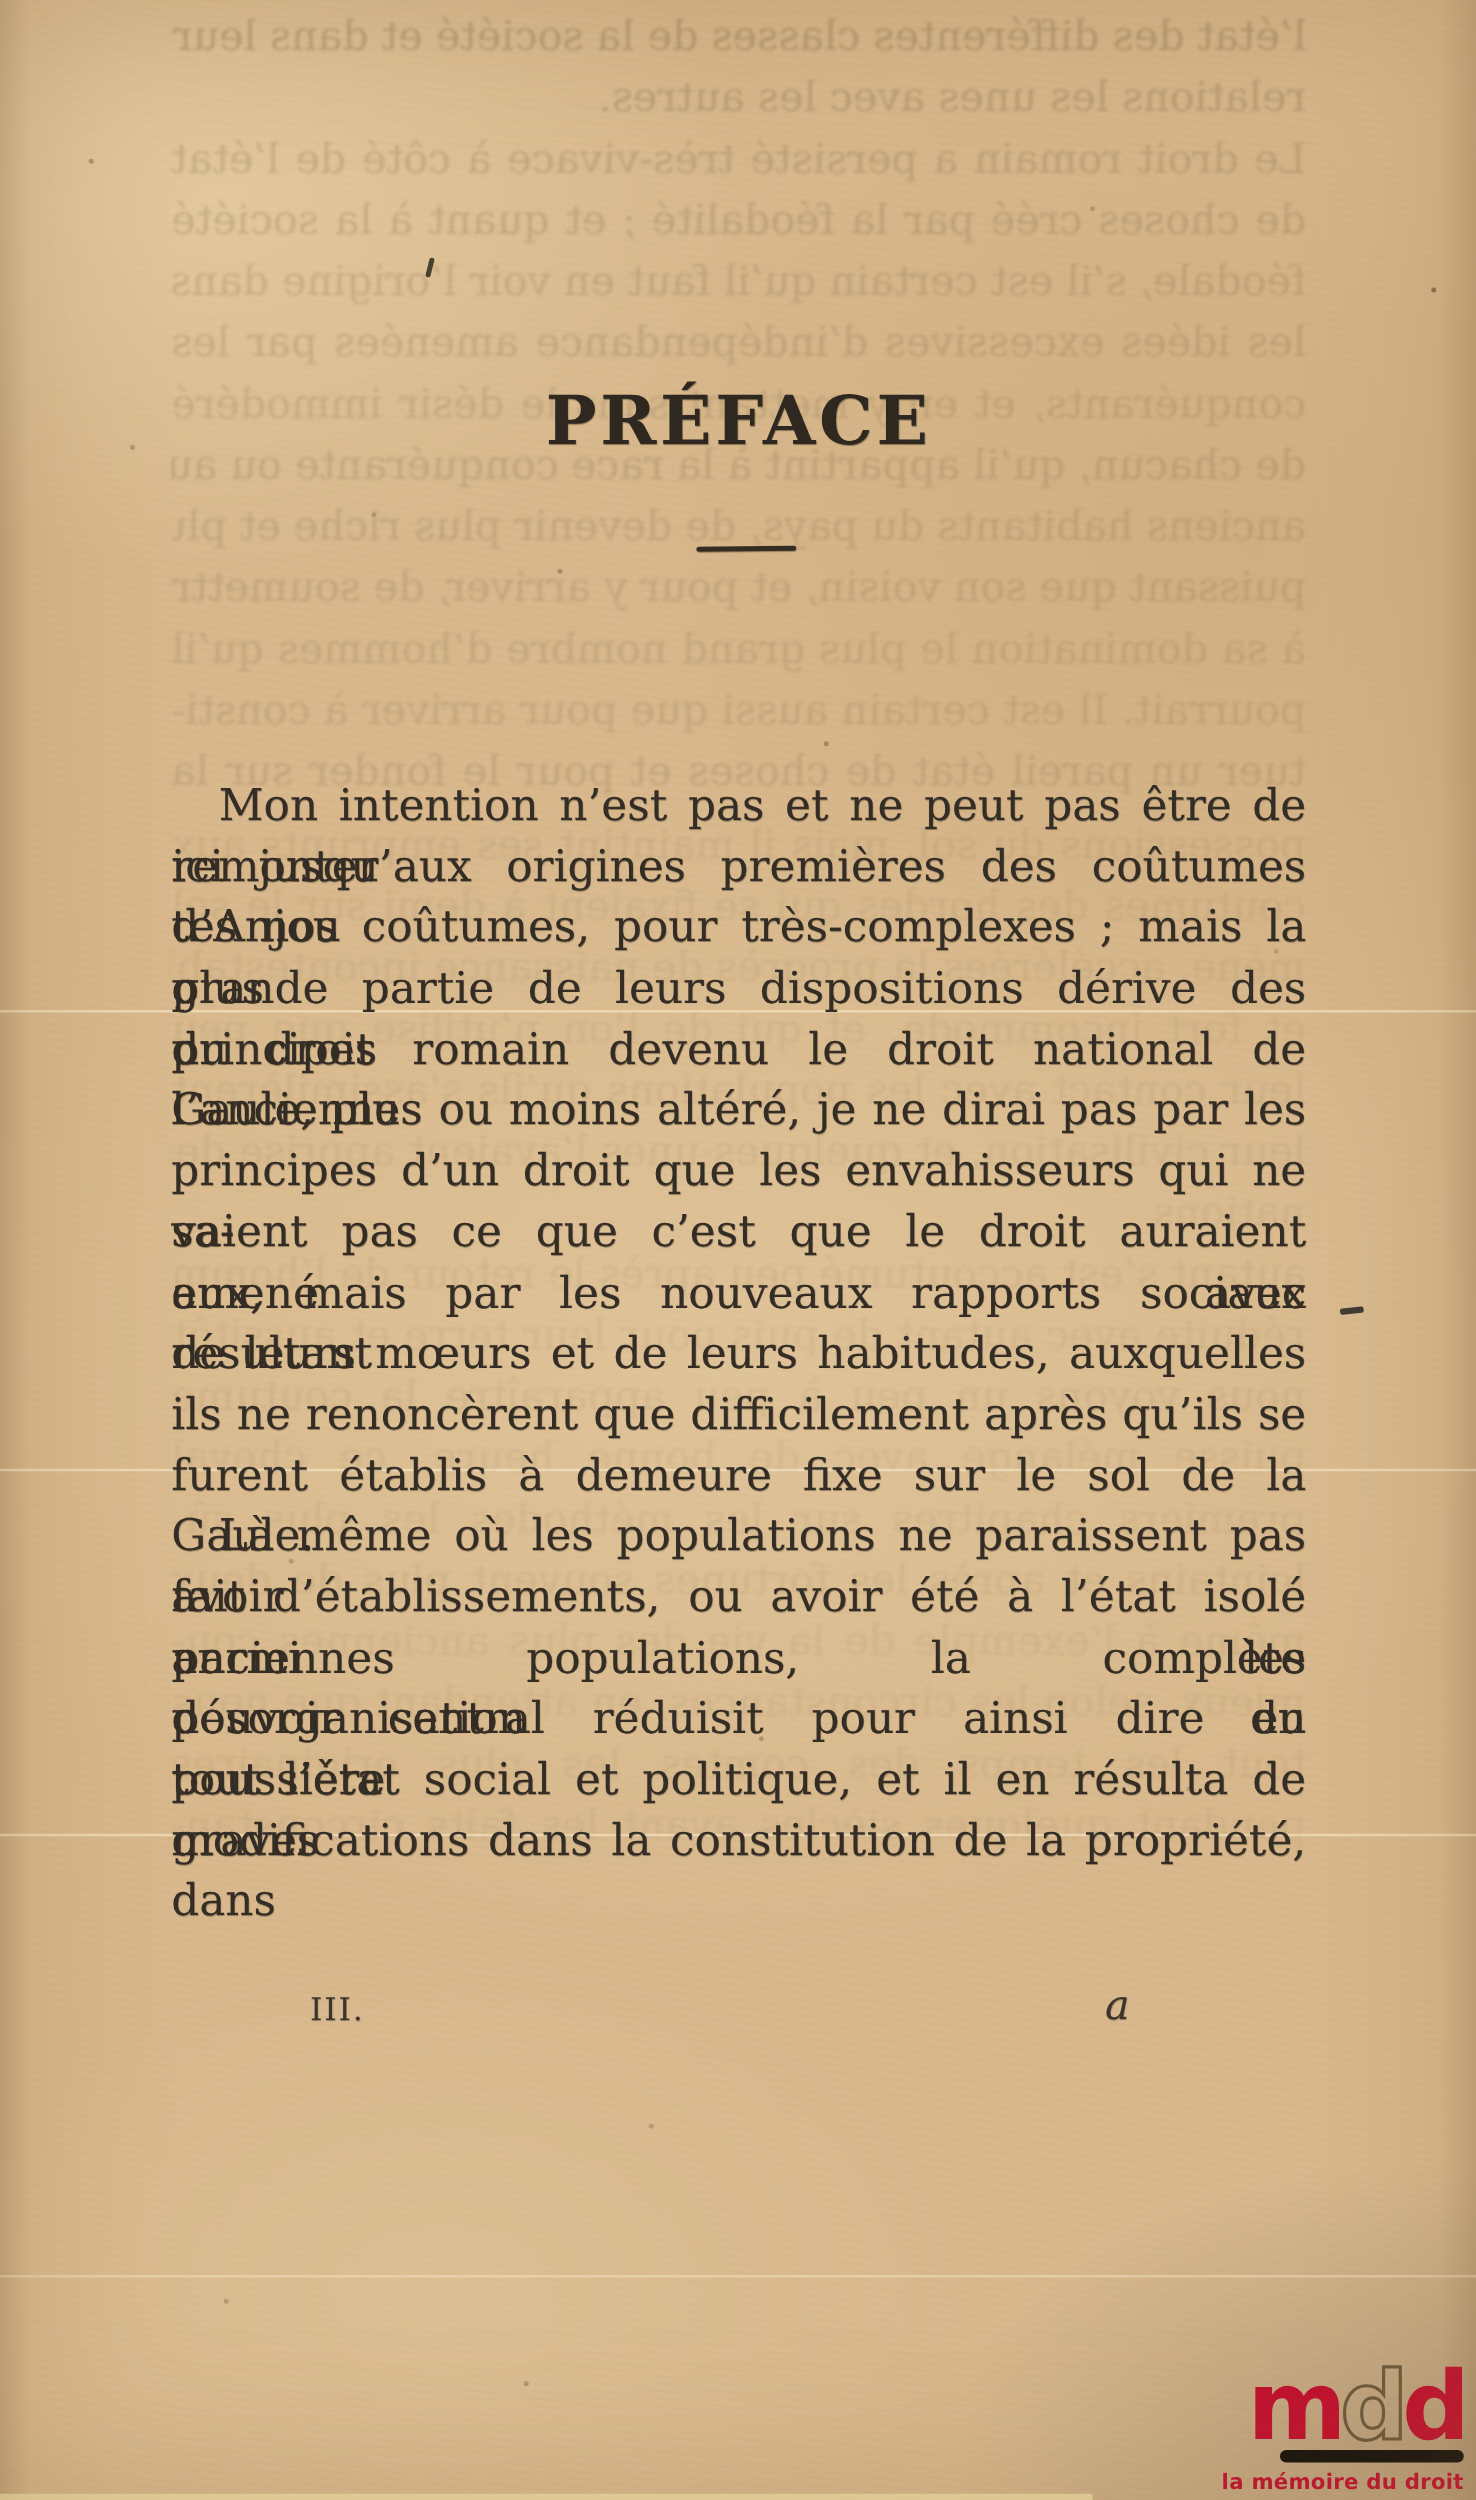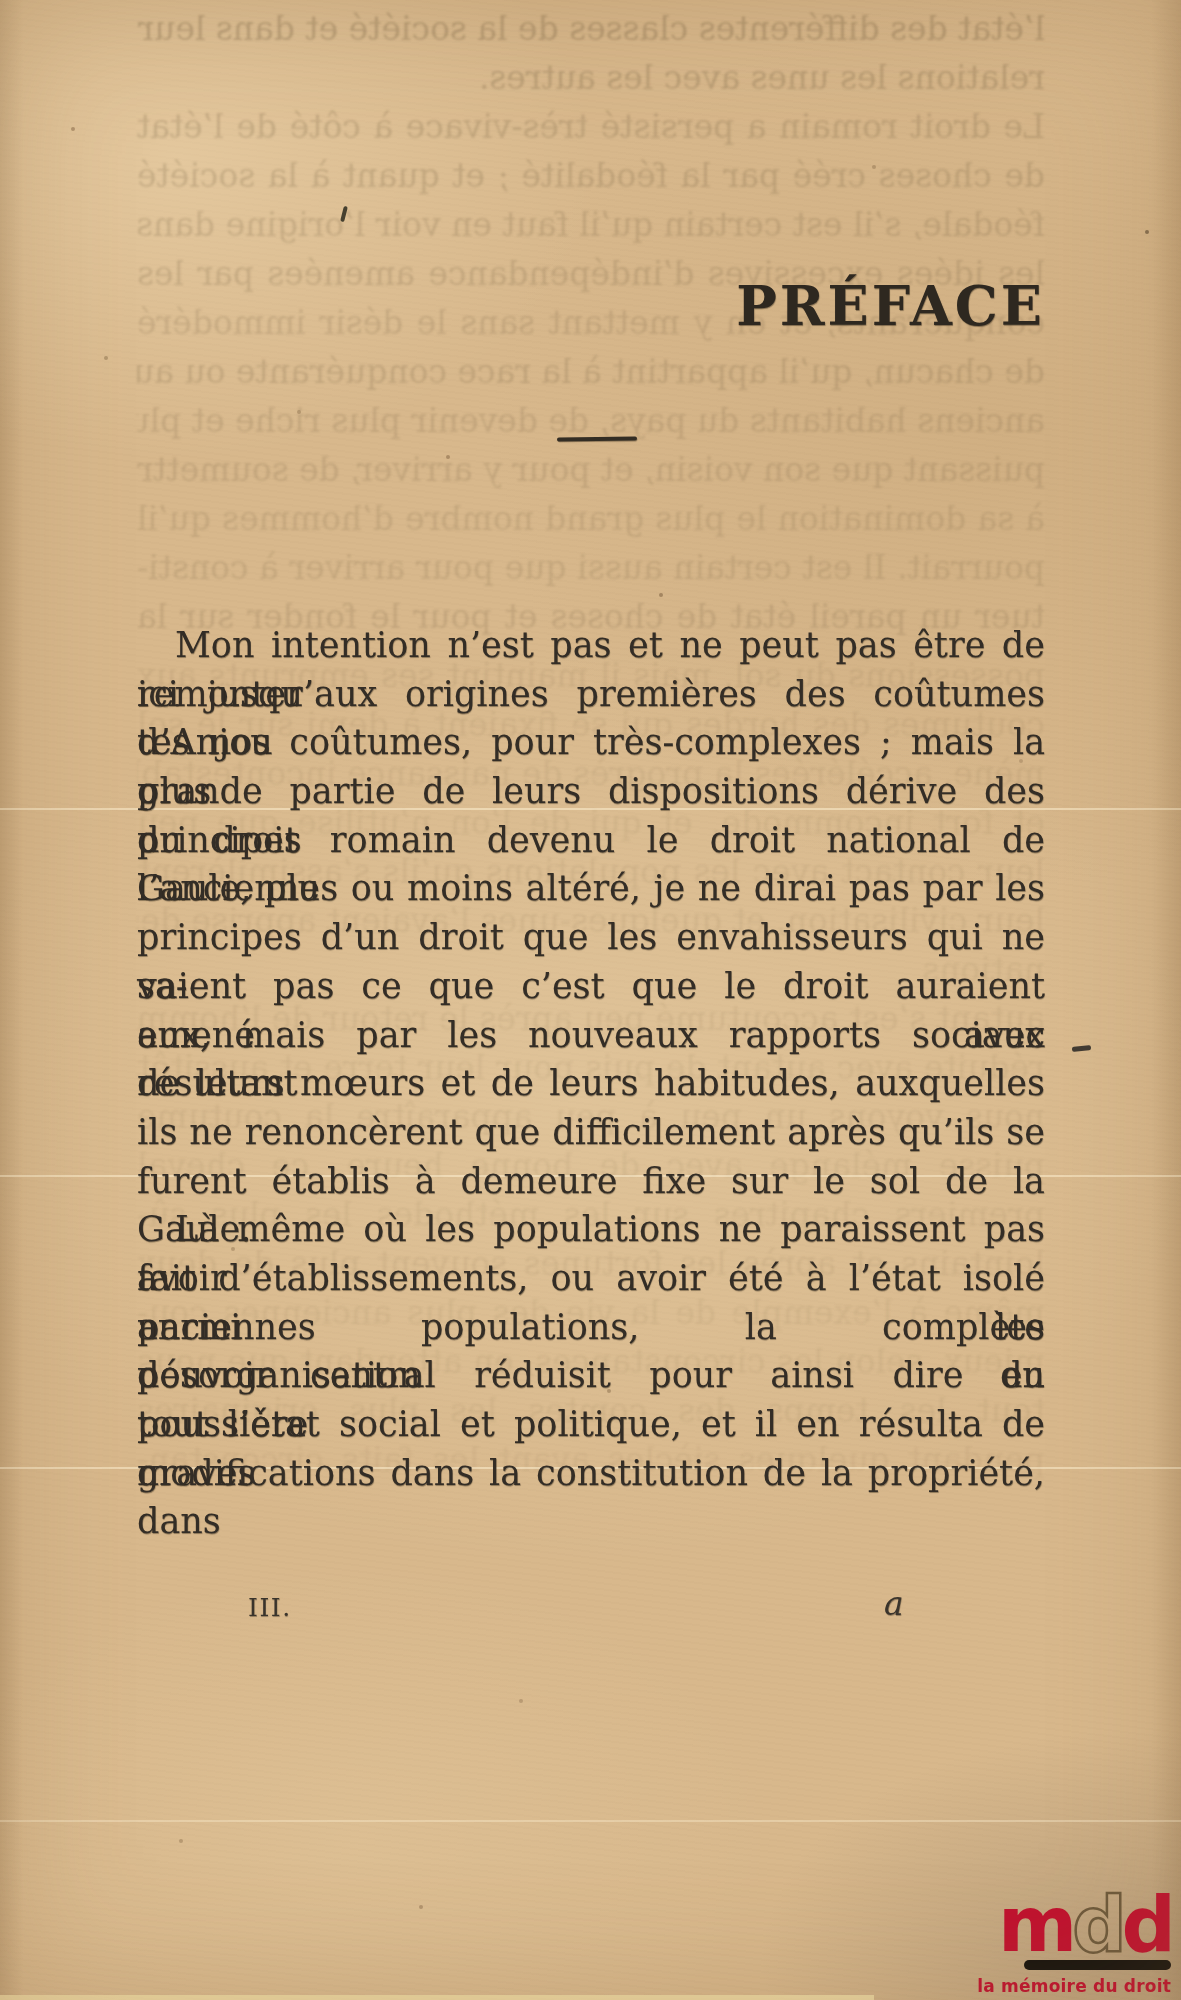--- a/index.html
+++ b/index.html
@@ -40,22 +40,22 @@
   .ghost-line {
     position: absolute; width: 100%; line-height: 49px; height: 49px;
     text-align: justify; text-align-last: justify;
     overflow: hidden; white-space: nowrap;
   }
   .ghost-top  { opacity: 0.20; }
   .ghost-body { opacity: 0.09; }
 
   
   .title {
-    position: absolute; left: 137px; top: 274px; width: 908px;
-    text-align: right;
+    position: absolute; left: 137px; top: 304px; width: 908px;
+    text-align: center;
     font-size: 54px; font-weight: bold; letter-spacing: 3px;
     color: #2e2820;
     text-shadow: 0.5px 0.8px 0.9px rgba(40,30,18,0.45);
   }
   .title-rule {
     position: absolute; left: 557px; top: 437px; width: 80px; height: 4px;
     background: #332d24; border-radius: 2px;
     transform: rotate(-0.6deg);
     box-shadow: 0.5px 0.8px 0.8px rgba(40,30,18,0.4);
   }

